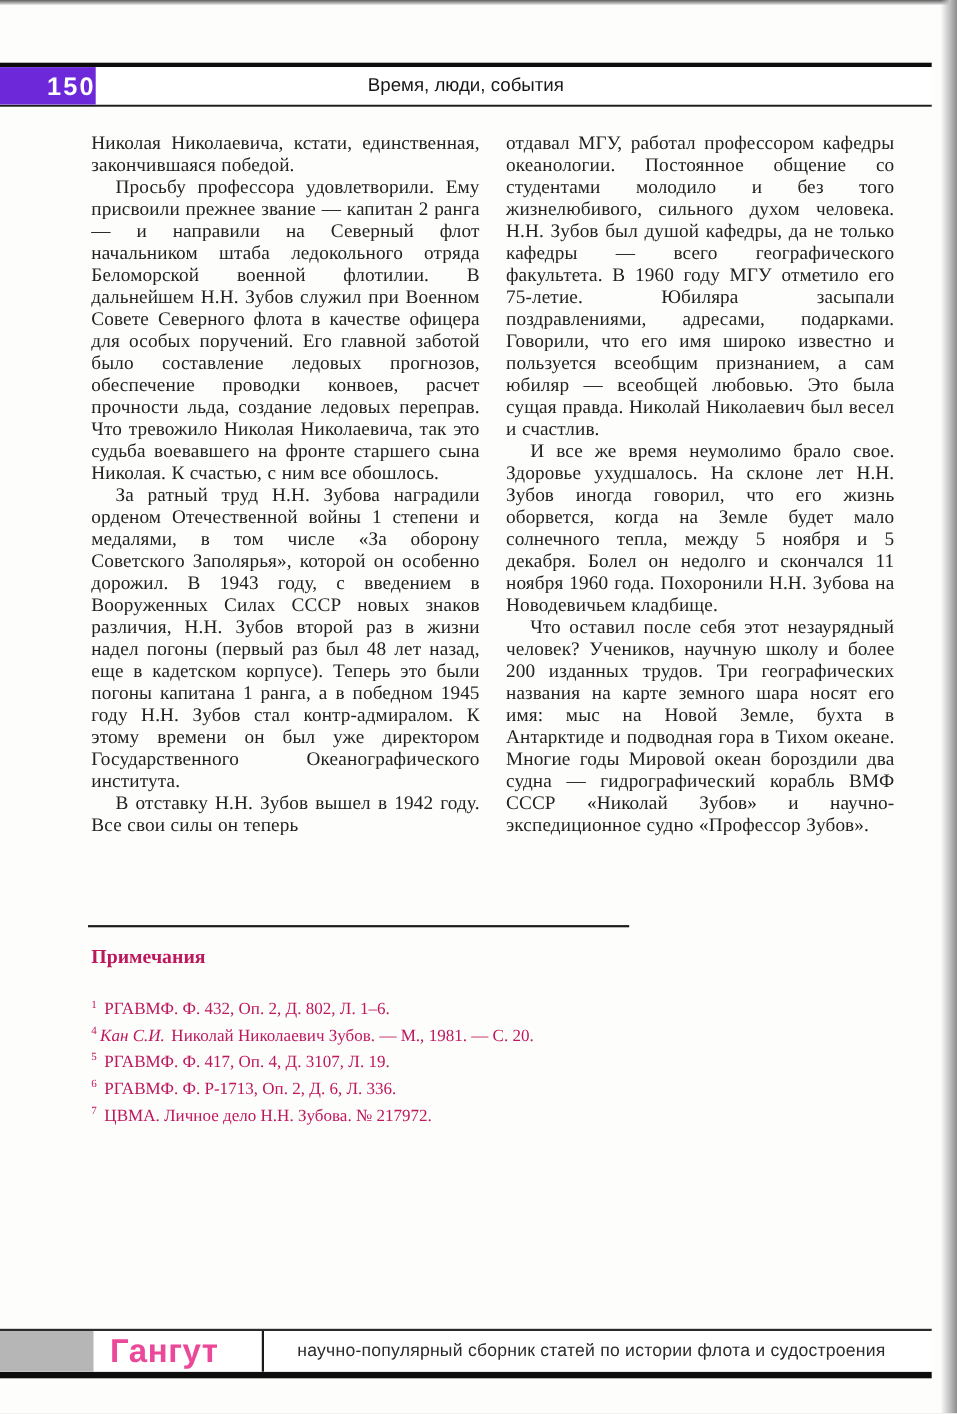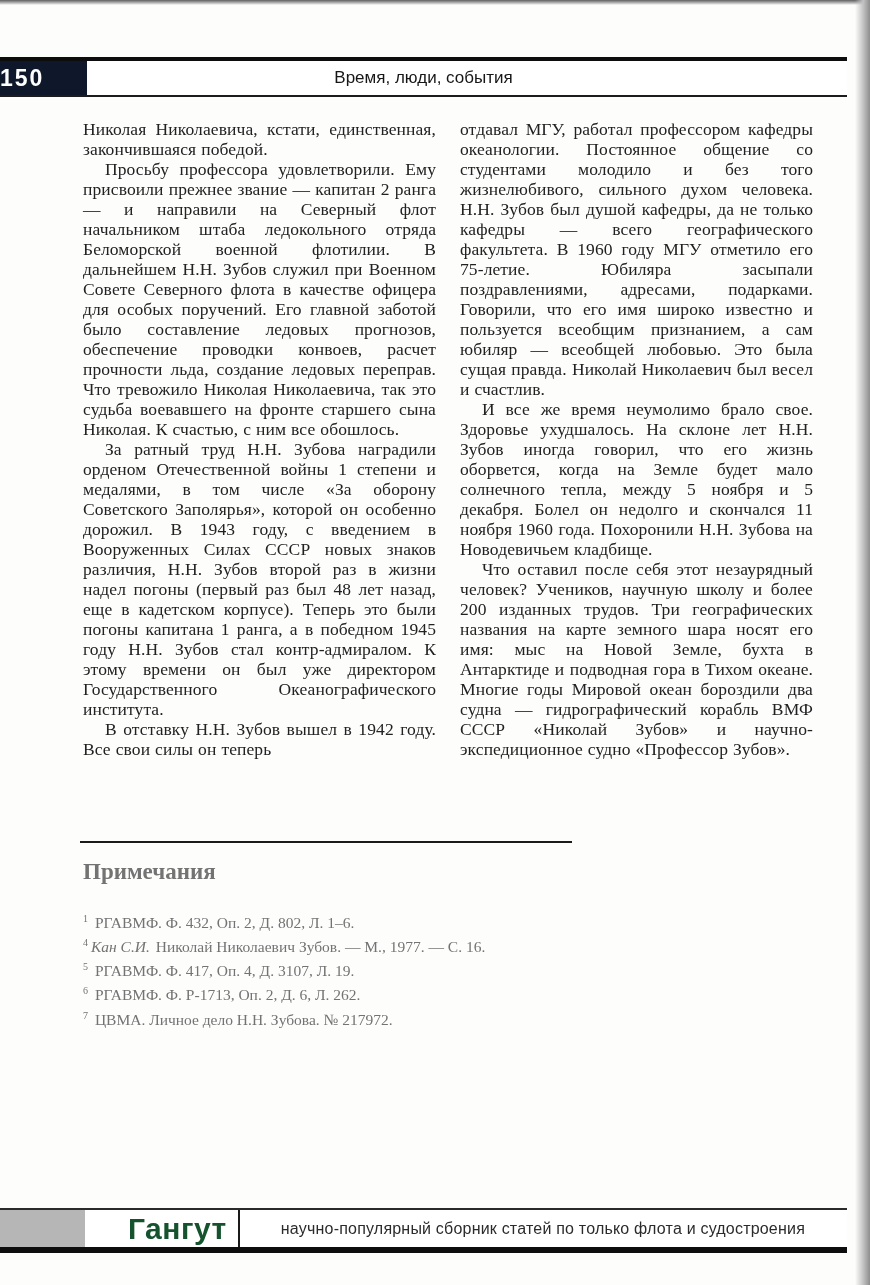--- a/index.html
+++ b/index.html
@@ -20,22 +20,22 @@
   .scan-edge-right {
     position: absolute; top: 0; right: 0; width: 15px; height: 100%;
     background: linear-gradient(to right, rgba(160,160,160,0), #c2c2c2 55%, #8d8d8d);
   }
   
   .running-head { position: absolute; top: 57px; left: 0; width: 847px; }
   .rule-thick-top { height: 4px; background: #0d0d0d; }
   .head-band { position: relative; height: 34px; background: #ffffff; }
   .page-number-box {
     position: absolute; left: 0; top: 0; width: 87px; height: 100%;
-    background: #0f172a; color: #ffffff;
-    display: flex; align-items: center; justify-content: flex-start;
+    background: #6d28d9; color: #ffffff;
+    display: flex; align-items: center; justify-content: flex-end;
     font-family: "Liberation Sans", sans-serif; font-weight: bold;
     font-size: 23px; letter-spacing: 2px;
   }
   .head-title {
     text-align: center; line-height: 34px;
     font-family: "Liberation Sans", sans-serif;
     font-size: 17px; color: #161616;
   }
   .rule-thin { height: 2px; background: #1c1c1c; }
   
@@ -48,33 +48,33 @@
     font-size: 17.5px; line-height: 20px;
     text-align: justify;
     letter-spacing: 0.1px; word-spacing: 0.5px;
     color: #222;
   }
   .para { margin: 0; }
   .para.indent { text-indent: 22px; }
   
   .notes { position: absolute; top: 841px; left: 80px; width: 736px; }
   .notes-rule { width: 492px; height: 2px; background: #1b1b1b; }
-  .notes-heading { margin: 16px 0 0 3px; font-size: 23px; font-weight: bold; color: #737373; font-family: Liberation Serif, serif; }
-  .notes-list { margin: 24px 0 0 3px; padding: 0; list-style: none; font-size: 15.5px; line-height: 20px; color: #737373; }
+  .notes-heading { margin: 16px 0 0 3px; font-size: 18px; font-weight: bold; color: #be185d; font-family: Liberation Serif, serif; }
+  .notes-list { margin: 24px 0 0 3px; padding: 0; list-style: none; font-size: 15.5px; line-height: 20px; color: #be185d; }
   .note-num { font-size: 10px; margin-right: 3px; }
   .note-author { margin-right: 2px; }
   
   .imprint { position: absolute; top: 1208px; left: 0; width: 847px; }
   .rule-thin-footer { height: 2px; background: #2a2a2a; }
   .imprint-band { position: relative; height: 37px; background: #ffffff; }
   .imprint-graybox { position: absolute; left: 0; top: 0; width: 85px; height: 100%; background: #b6b6b6; }
   .brand {
     position: absolute; left: 100px; top: 0; line-height: 37px;
     font-family: "Liberation Sans", sans-serif; font-weight: bold;
-    font-size: 30px; letter-spacing: 0.5px; color: #14532d; margin-left: 28px;
+    font-size: 30px; letter-spacing: 0.5px; color: #ec4899;
   }
   .imprint-divider { position: absolute; left: 238px; top: 0; width: 2px; height: 100%; background: #1a1a1a; }
   .imprint-subtitle {
     position: absolute; right: 42px; top: 0; line-height: 37px;
     font-family: "Liberation Sans", sans-serif;
     font-size: 16px; letter-spacing: 0.2px; color: #2b2b2b;
   }
   .rule-thick-bottom { height: 6px; background: #0d0d0d; }
 </style>
 </head>
@@ -119,34 +119,34 @@
 
   <section class="notes">
     <div class="notes-rule"></div>
     <h3 class="notes-heading">Примечания</h3>
     <ol class="notes-list">
 
         <li class="note"><sup class="note-num">1</sup> <span class="note-text">РГАВМФ. Ф. 432, Оп. 2, Д. 802, Л. 1–6.</span></li>
 
 
 
-        <li class="note"><sup class="note-num">4</sup><i class="note-author">Кан С.И.</i> <span class="note-text">Николай Николаевич Зубов. — М., 1977. — С. 16.</span></li>
+        <li class="note"><sup class="note-num">4</sup><i class="note-author">Кан С.И.</i> <span class="note-text">Николай Николаевич Зубов. — М., 1981. — С. 20.</span></li>
 
         <li class="note"><sup class="note-num">5</sup> <span class="note-text">РГАВМФ. Ф. 417, Оп. 4, Д. 3107, Л. 19.</span></li>
 
-        <li class="note"><sup class="note-num">6</sup> <span class="note-text">РГАВМФ. Ф. Р-1713, Оп. 2, Д. 6, Л. 262.</span></li>
+        <li class="note"><sup class="note-num">6</sup> <span class="note-text">РГАВМФ. Ф. Р-1713, Оп. 2, Д. 6, Л. 336.</span></li>
 
         <li class="note"><sup class="note-num">7</sup> <span class="note-text">ЦВМА. Личное дело Н.Н. Зубова. № 217972.</span></li>
       </ol>
   </section>
 
   <footer class="imprint">
     <div class="rule-thin-footer"></div>
     <div class="imprint-band">
       <div class="imprint-graybox"></div>
       <div class="brand">Гангут</div>
       <div class="imprint-divider"></div>
-      <div class="imprint-subtitle">научно-популярный сборник статей по только флота и судостроения</div>
+      <div class="imprint-subtitle">научно-популярный сборник статей по истории флота и судостроения</div>
     </div>
     <div class="rule-thick-bottom"></div>
   </footer>
 
 </div>
 
 </body></html>

